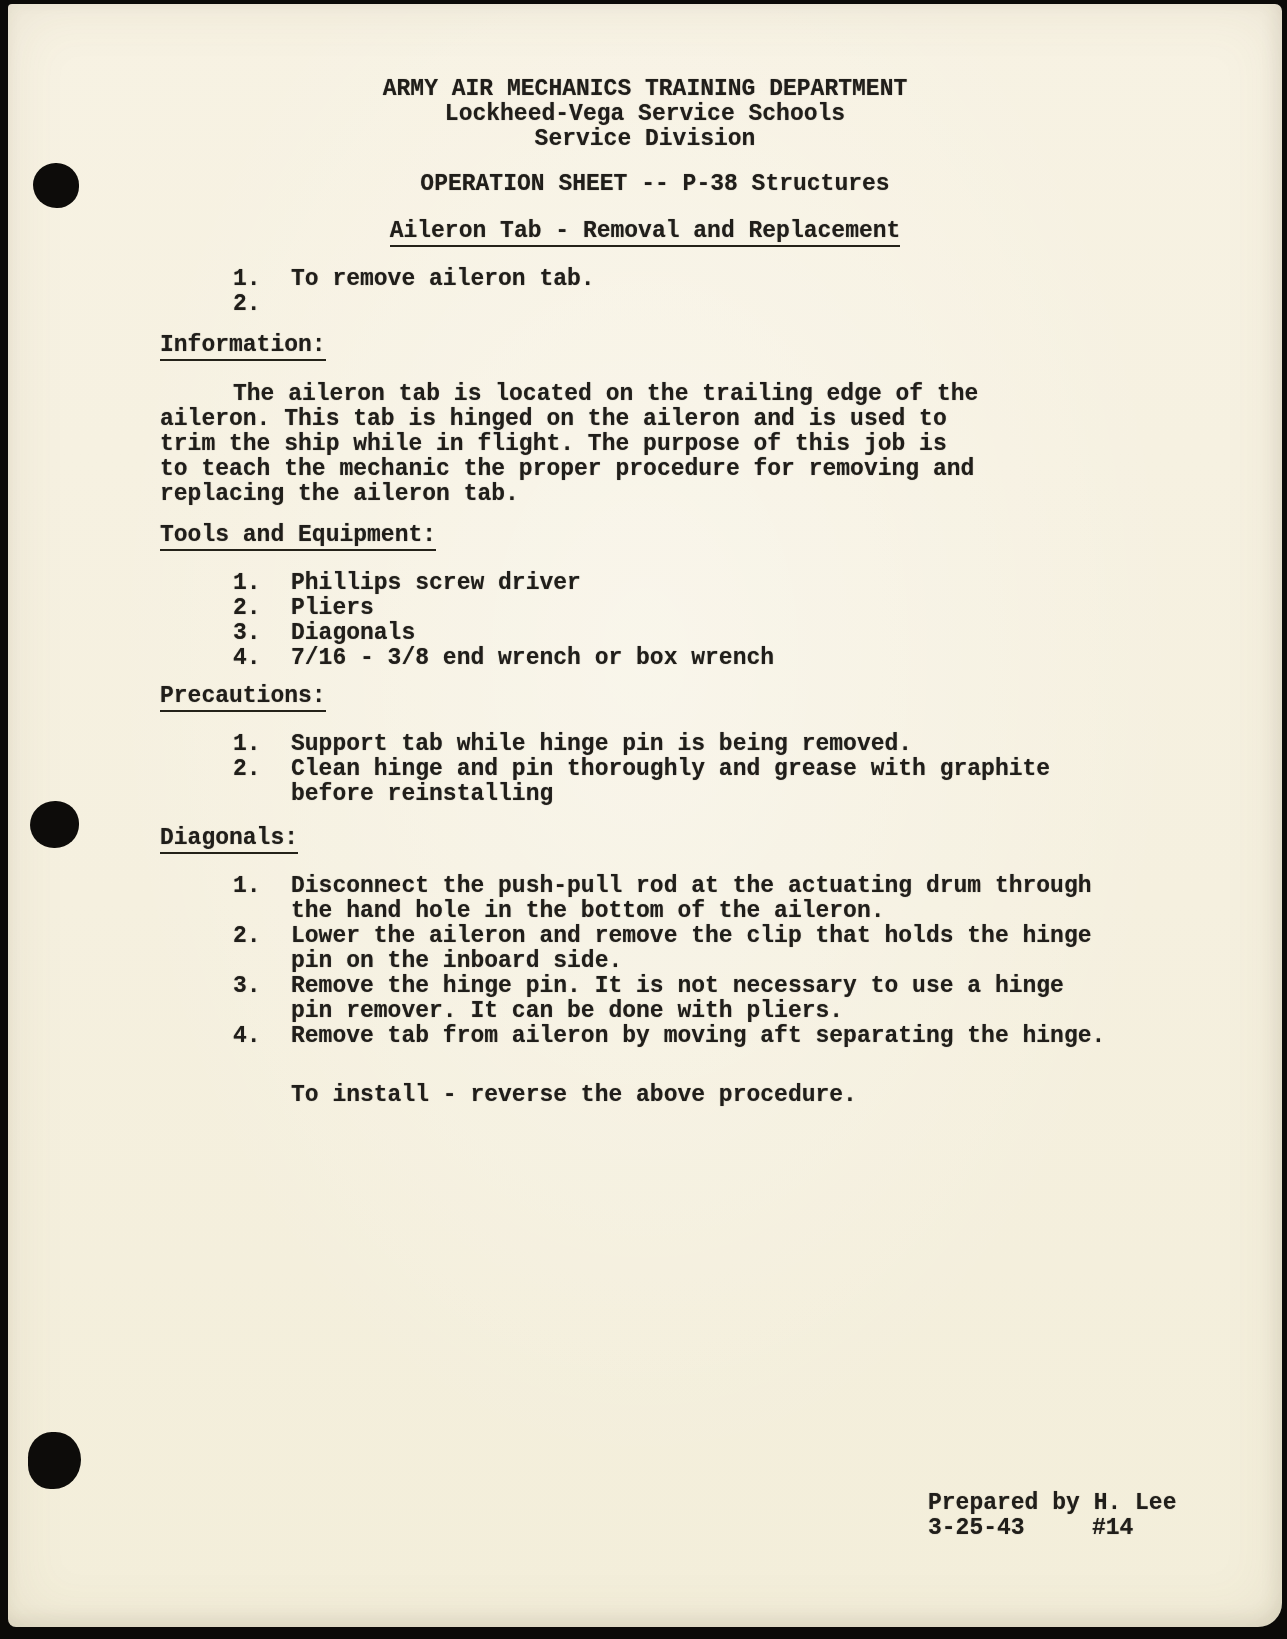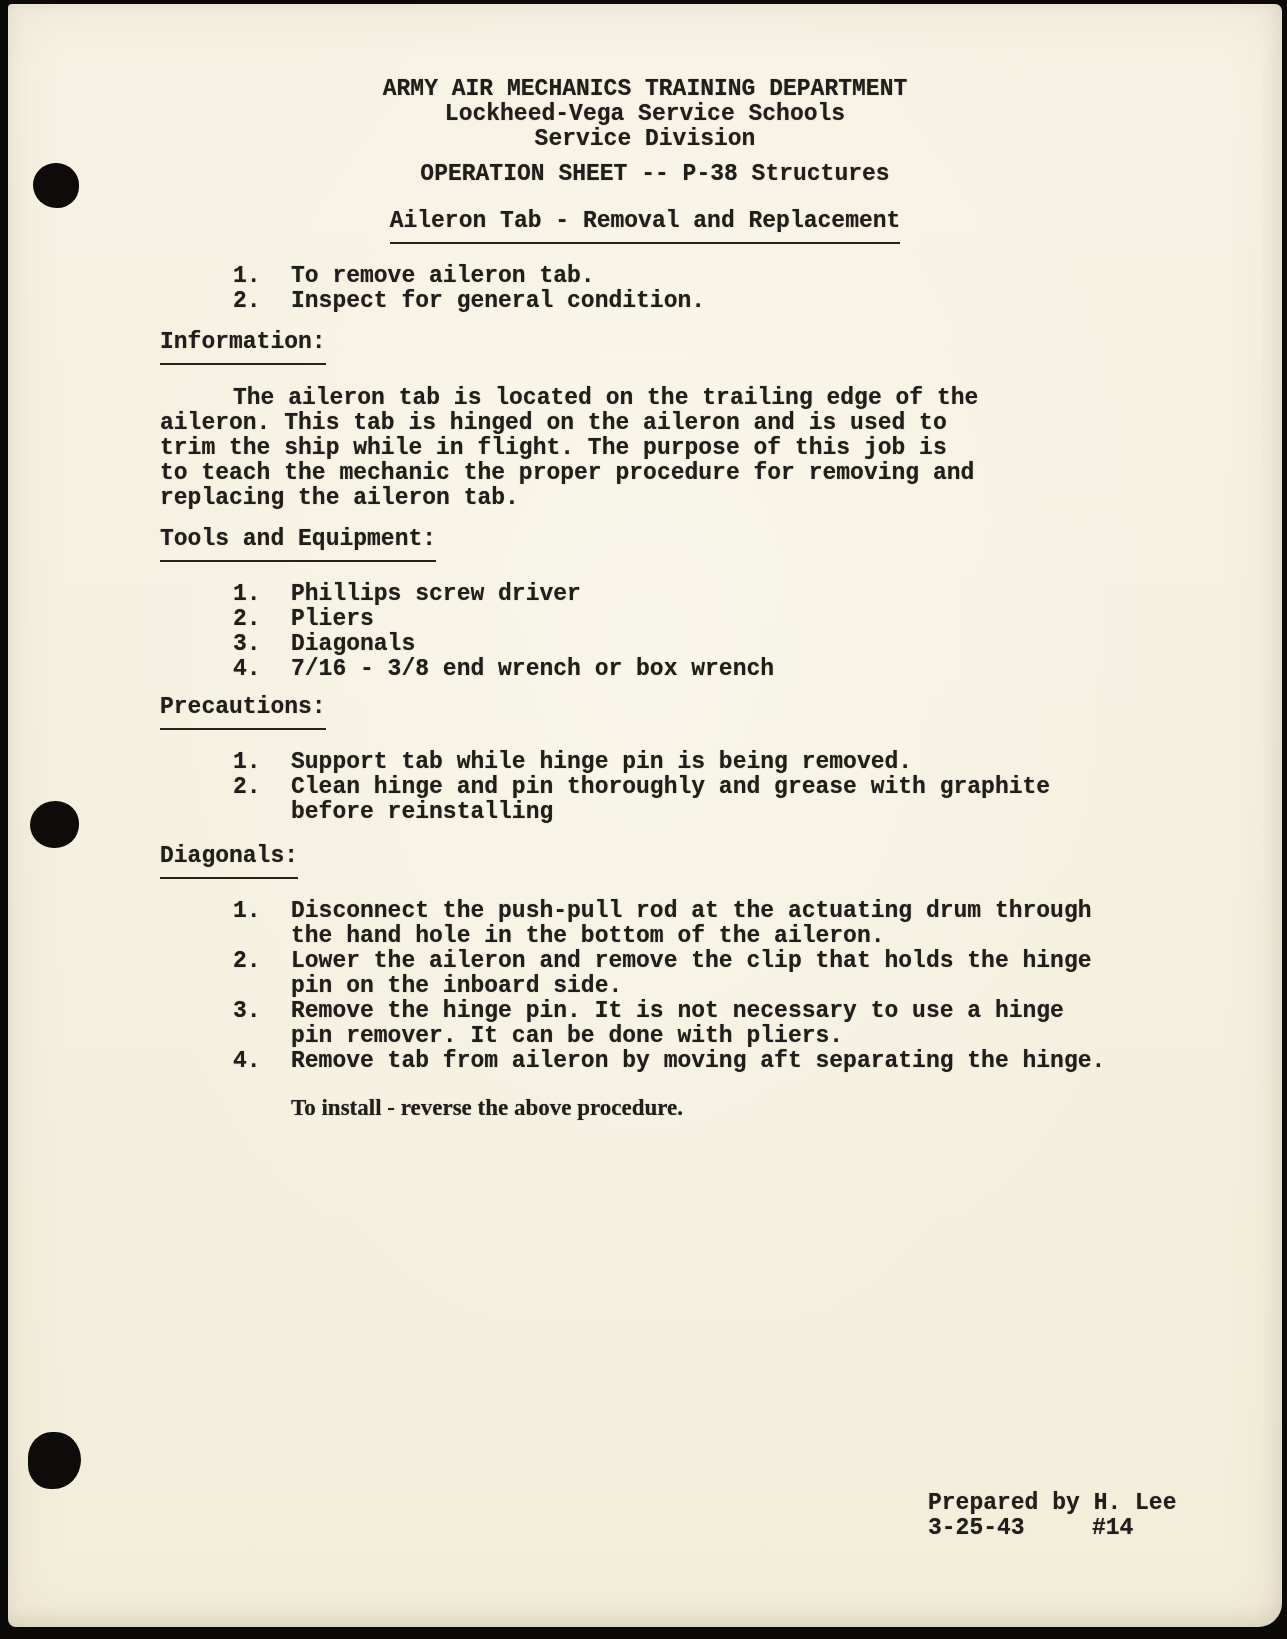--- a/index.html
+++ b/index.html
@@ -29,43 +29,43 @@
     position:absolute;inset:0;
     padding-top:35px;
     font-size:23px;
     line-height:25px;
     font-weight:bold;
     color:#201e1a;
     text-shadow:0 0 1px rgba(32,30,26,0.55);
   }
   .center{text-align:center;}
   .prelines{white-space:pre-line;margin-top:38px;}
-  .sheet-title{margin-top:10px;padding-left:20px;}
+  .sheet-title{margin-top:20px;padding-left:20px;}
   .subject{margin-top:22px;}
   .underline{
     display:inline-block;
     border-bottom:2px solid #242219;
-    padding-bottom:8px;
+    padding-bottom:1px;
   }
   .sec-heading{margin-left:152px;}
   .mt-obj{margin-top:22px;}
   .mt-info{margin-top:16px;}
   .mt-tools{margin-top:16px;text-decoration:underline;}
   .mt-prec{margin-top:13px;}
   .mt-proc{margin-top:19px;}
   .list{margin-top:20px;margin-left:152px;}
   .li{display:flex;}
   .li .num{flex:none;width:58px;margin-left:73px;}
   .li .txt{white-space:pre-line;}
   .info-par{
     margin-top:21px;margin-left:152px;margin-right:130px;
     white-space:pre-line;
     text-indent:73px;
   }
-  .note{margin-top:21px;margin-left:283px;font-family:Liberation Serif, serif;}
+  .note{margin-top:34px;margin-left:283px;}
   .footer{position:absolute;left:920px;top:1487px;}
   .footer-line2{display:flex;}
   .footer-line2 .date{flex:none;width:164px;}
 </style>
 </head>
 <body>
 
 <div class="page">
   <div class="hole" style="left:25px;top:159px;width:46px;height:45px;"></div>
   <div class="hole" style="left:22px;top:797px;width:49px;height:47px;border-radius:52% 48% 50% 50%;"></div>
@@ -81,21 +81,20 @@
 
     <div class="center subject"><span class="underline">Aileron Tab - Removal and Replacement</span></div>
 
     <div class="list">
       <div class="li">
         <span class="num">1.</span>
         <span class="txt">To remove aileron tab.</span>
       </div>
       <div class="li">
         <span class="num">2.</span>
-        <span class="txt">Inspect for general condition.</span>
       </div>
     </div>
 
     <div class="sec-heading mt-info"><span class="underline">Information:</span></div>
     <div class="info-par">The aileron tab is located on the trailing edge of the
 aileron.  This tab is hinged on the aileron and is used to
 trim the ship while in flight.  The purpose of this job is
 to teach the mechanic the proper procedure for removing and
 replacing the aileron tab.</div>
 

